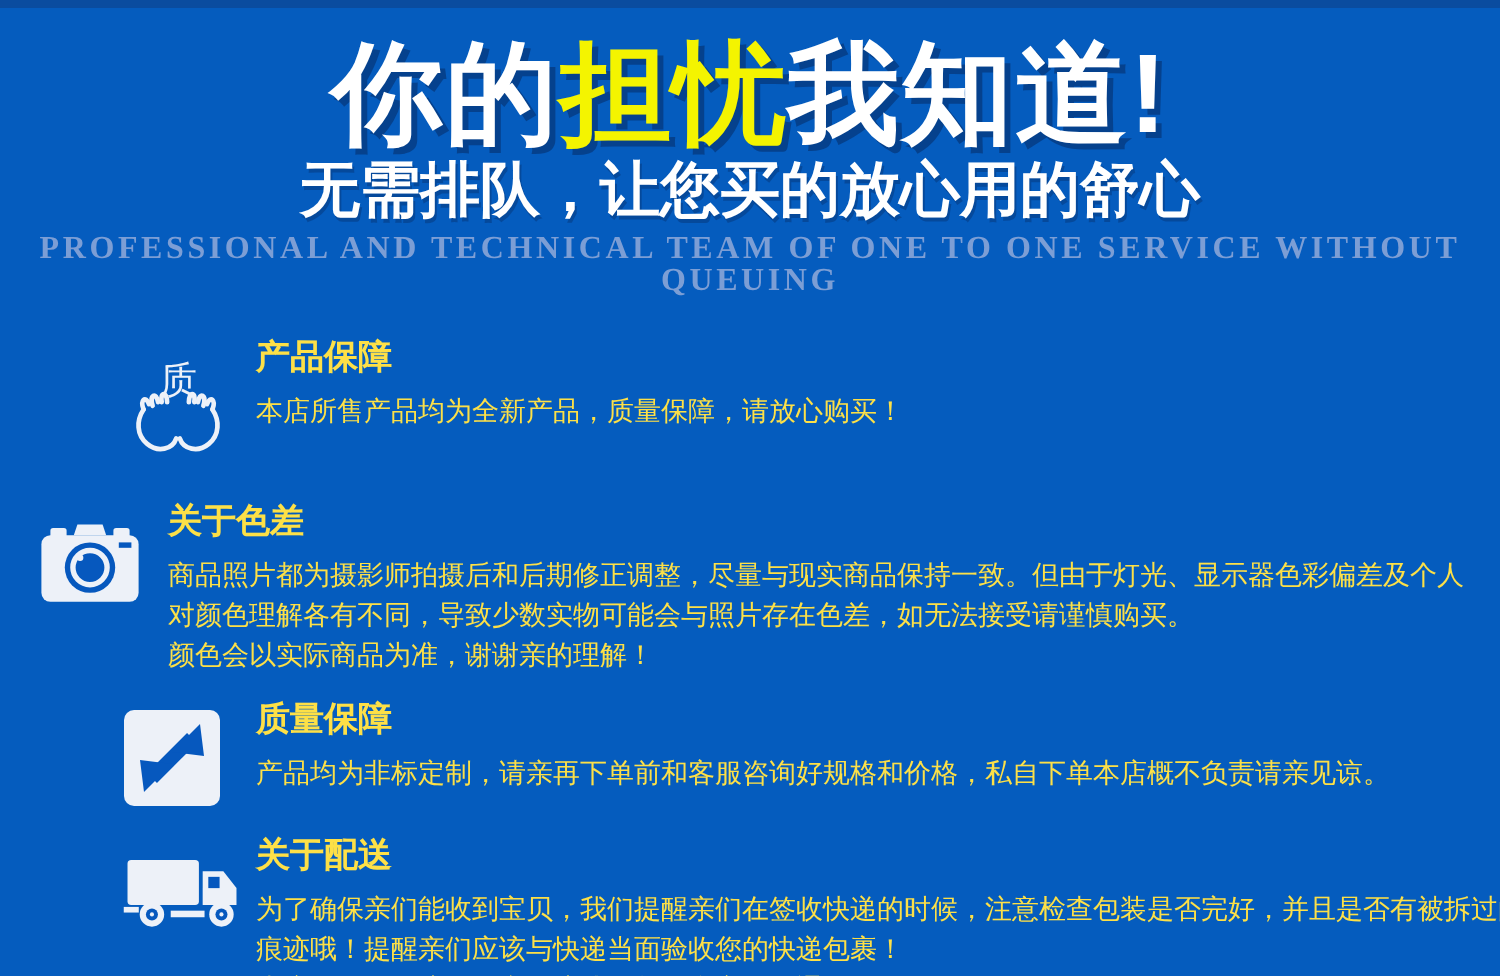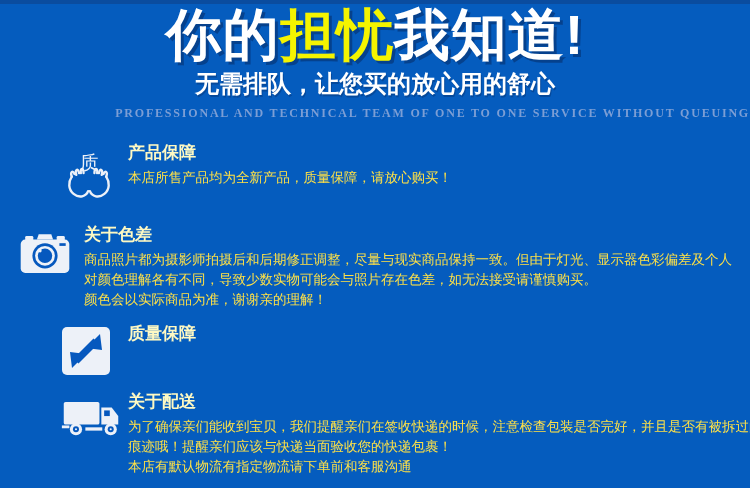--- a/index.html
+++ b/index.html
@@ -6,55 +6,54 @@
   body{
     width:750px;height:488px;
     background:#055CBE;
     font-family:"Liberation Sans","DejaVu Sans",sans-serif;
     position:relative;overflow:hidden;
     -webkit-font-smoothing:antialiased;
   }
   .top-strip{height:4px;background:#0A4C9F;}
 
   
-  .header{text-align:center;}
+  .header{text-align:center;padding-top:12px;}
   .main-title{
     margin:0;
     font-size:56px;line-height:62px;font-weight:bold;
     color:#FFFFFF;letter-spacing:1px;
     text-shadow:3px 3px 0 rgba(6,38,92,.5);
     font-family:"Liberation Sans","DejaVu Sans",sans-serif;
   }
   .main-title .hl{color:#F4F400;}
   .subtitle{
     margin:2px 0 0 0;
-    font-size:24px;line-height:32px;font-weight:bold;color:#FFFFFF;
+    font-size:30px;line-height:32px;font-weight:bold;color:#FFFFFF;
     text-shadow:1px 2px 0 rgba(6,38,92,.35);
   }
   .eng{
     margin-top:5px;
     font-family:"Liberation Serif","DejaVu Serif",serif;
     font-weight:bold;
-    font-size:12px;line-height:16px;
+    font-size:16px;line-height:16px;
     letter-spacing:1.8px;
     color:#7C9ED5;
-    text-align:right;
   }
 
   
   .sections{margin-top:21px;}
   .section{display:flex;align-items:flex-start;padding-left:60px;}
   .sec-1{margin-bottom:21px;}
   .sec-2{margin-bottom:13px;padding-left:16px;}
   .sec-3{margin-bottom:15px;}
   .icon-box{width:68px;flex-shrink:0;display:flex;justify-content:flex-start;margin-top:3px;}
   .sec-content{padding-top:0;}
   .sec-title{
     margin:0 0 5px 0;
-    font-size:17px;line-height:21px;font-weight:bold;color:#fef9c3;
+    font-size:17px;line-height:21px;font-weight:bold;color:#fde047;font-family:Liberation Mono, monospace;
   }
   .sec-line{
     font-size:13.5px;line-height:20px;color:#fde047;
     white-space:nowrap;
   }
   svg{display:block;}
 </style>
 </head>
 <body>
 
@@ -117,20 +116,21 @@
     <div class="icon-box">
       <svg width="52" height="50" viewBox="0 0 52 50">
         <rect x="2" y="1" width="48" height="48" rx="5" fill="#EDF1F8"></rect>
         <line x1="16" y1="35" x2="36" y2="15" stroke="#0658BE" stroke-width="7"></line>
         <polygon points="40,8 42,24 26,22" fill="#0658BE"></polygon>
         <polygon points="12,42 10,26 26,28" fill="#0658BE"></polygon>
       </svg>
     </div>
     <div class="sec-content">
       <h3 class="sec-title">质量保障</h3>
+      <div class="sec-line">产品均为非标定制，请亲再下单前和客服咨询好规格和价格，私自下单本店概不负责请亲见谅。</div>
     </div>
   </div>
 
   <div class="section sec-4">
     <div class="icon-box">
       <svg width="62" height="46" viewBox="0 0 66 48">
         <rect x="4" y="8" width="38" height="24" rx="2" fill="#EDF1F8"></rect>
         <path d="M44 14 h11 l7 9 v9 h-18 z" fill="#EDF1F8"></path>
         <rect x="47" y="17" width="6" height="6" fill="#0658BE"></rect>
         <rect x="2" y="33" width="8" height="3" fill="#EDF1F8"></rect>

